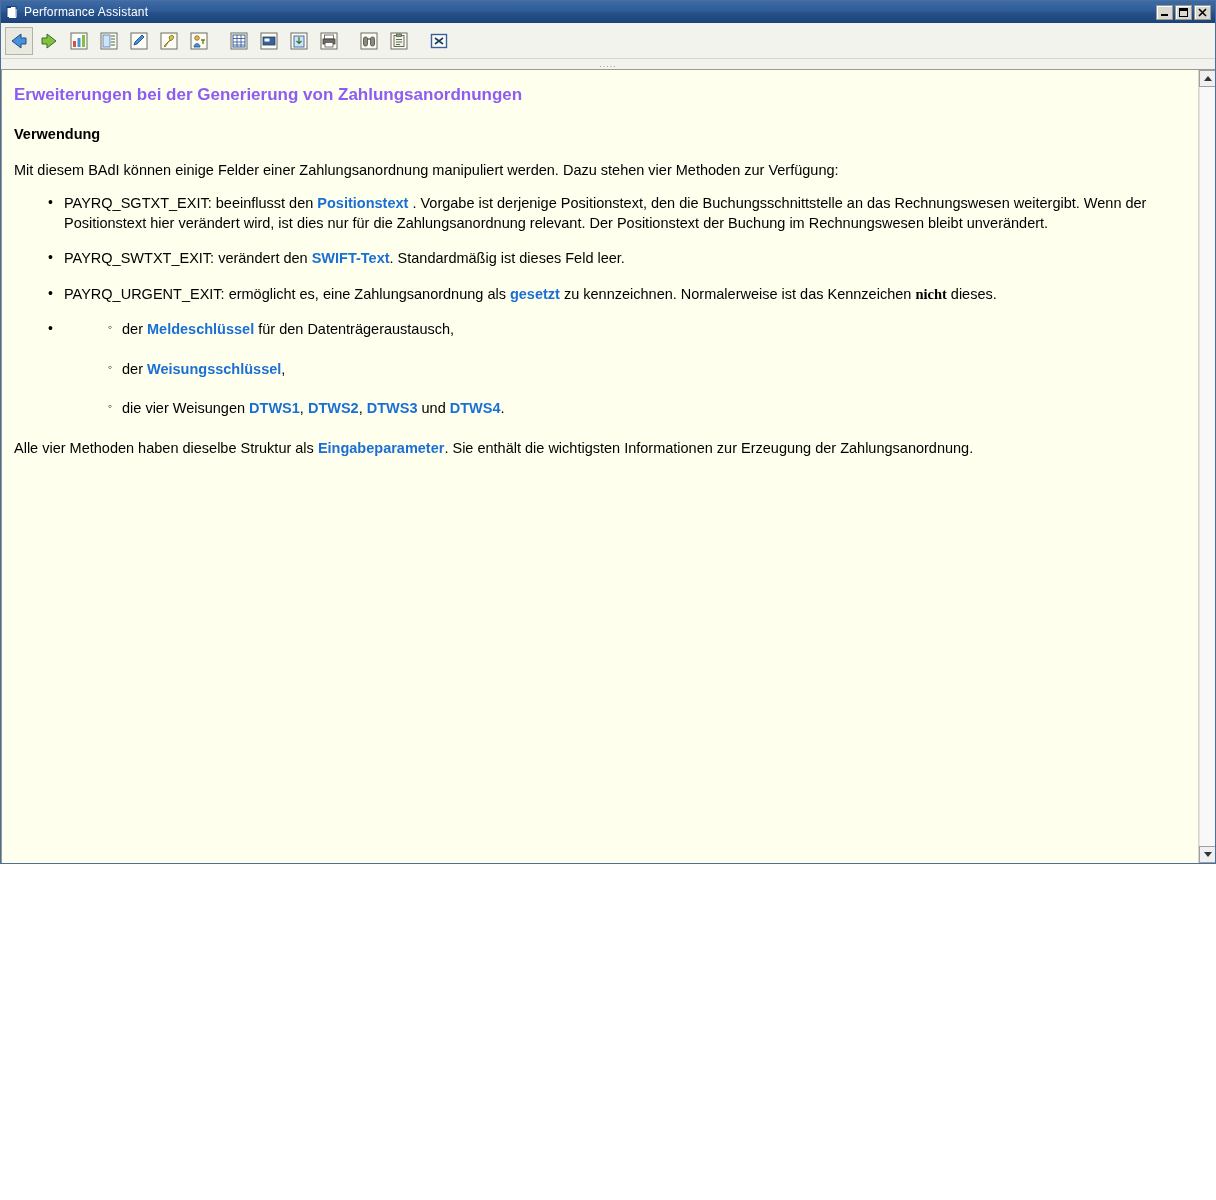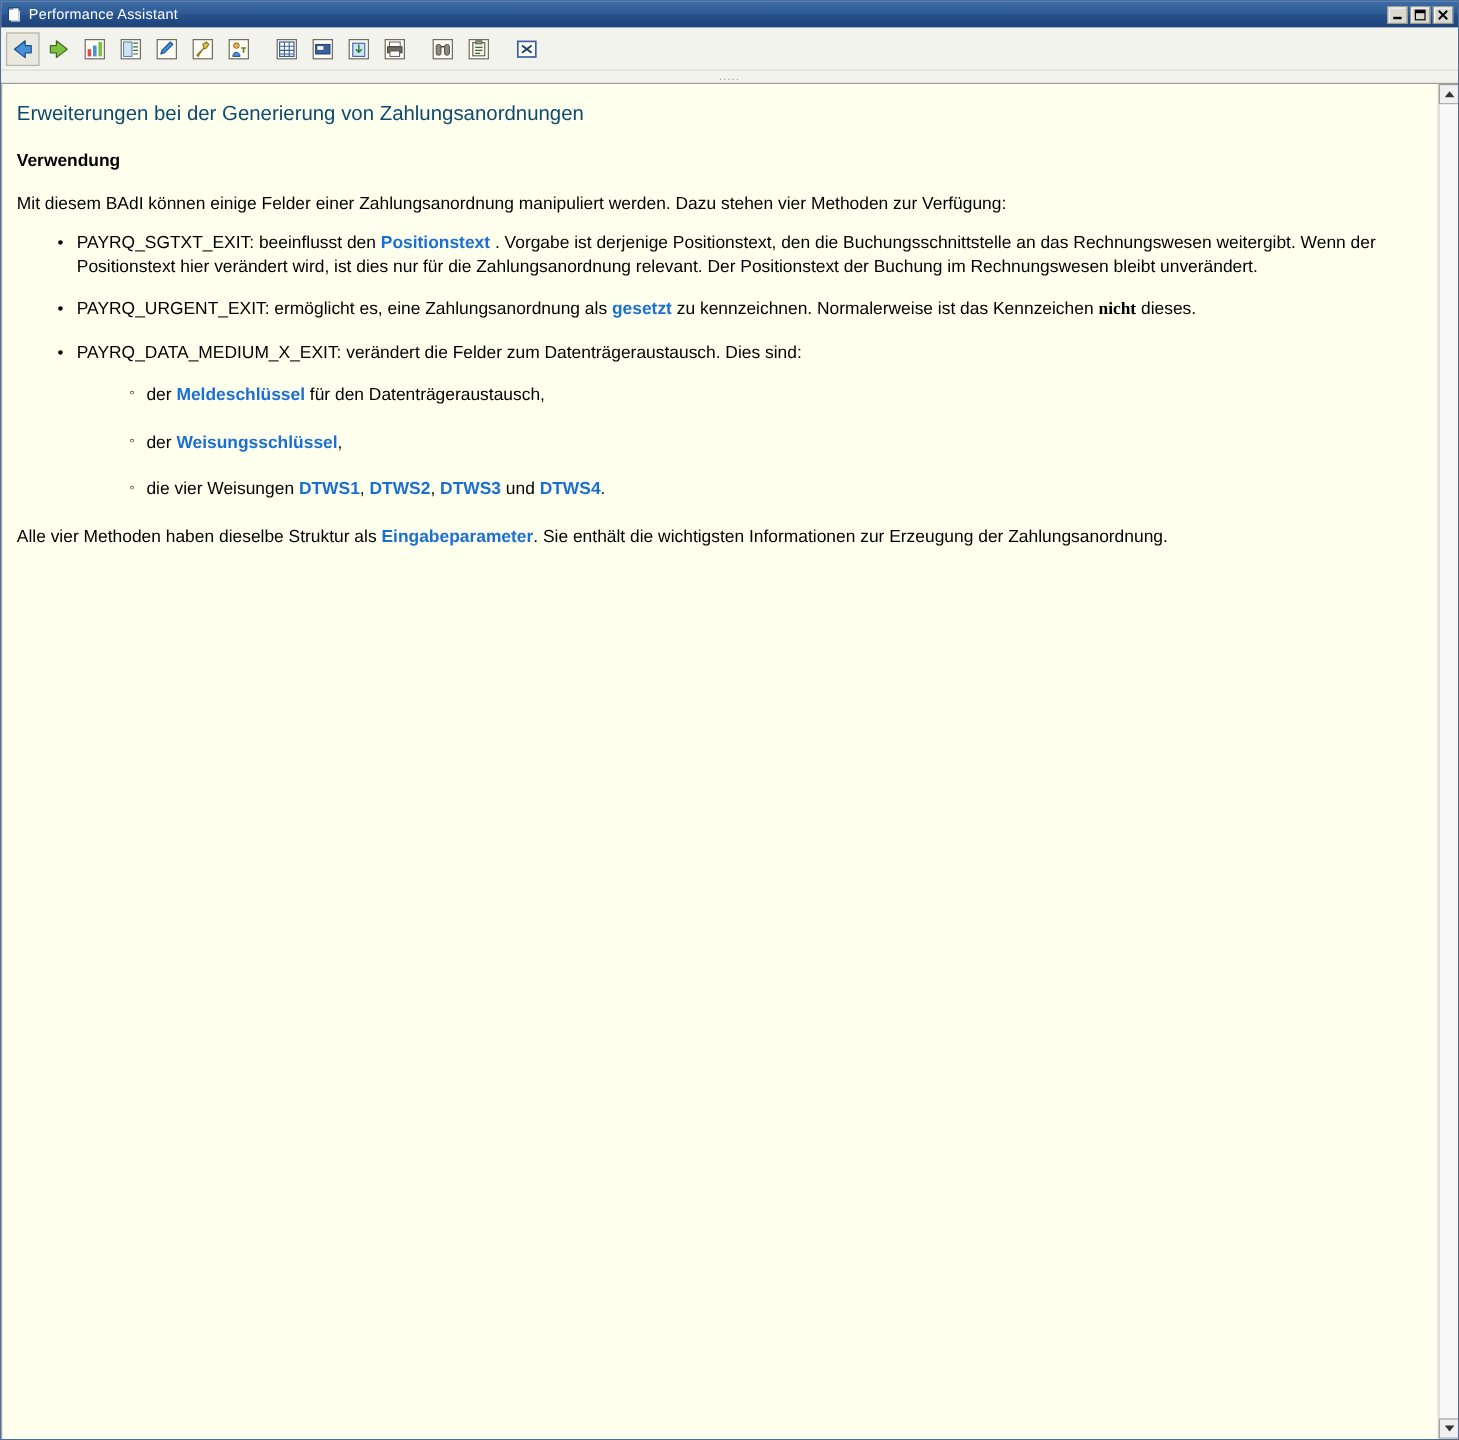--- a/index.html
+++ b/index.html
@@ -10,21 +10,21 @@
   body {
     width: 1216px;
     height: 1200px;
     font-family: "Liberation Sans", sans-serif;
     overflow: hidden;
   }
   .window {
     position: absolute;
     left: 0; top: 0;
     width: 1216px;
-    height: 1200px;
+    height: 864px;
     box-sizing: border-box;
     border: 1px solid #4a6f9e;
     background: #f3f3ee;
     display: flex;
     flex-direction: column;
   }
   
   .titlebar {
     height: 22px;
     min-height: 22px;
@@ -134,23 +134,23 @@
     flex: 1;
     background: #ffffee;
     padding: 14px 18px 10px 12px;
     box-sizing: border-box;
     overflow: hidden;
     color: #000000;
     font-size: 14.5px;
     line-height: 1.35;
   }
   h1.doc-title {
-    color: #0c4a6e;
+    color: #8b5cf6;
     font-size: 17px;
-    font-weight: normal;
+    font-weight: bold;
     margin: 0 0 18px 0;
   }
   h2.doc-sub {
     color: #000000;
     font-size: 14.5px;
     font-weight: bold;
     margin: 0 0 16px 0;
   }
   p.doc-para {
     margin: 0 0 14px 0;
@@ -385,24 +385,26 @@
     <div class="doc">
       <h1 class="doc-title">Erweiterungen bei der Generierung von Zahlungsanordnungen</h1>
       <h2 class="doc-sub">Verwendung</h2>
       <p class="doc-para">Mit diesem BAdI können einige Felder einer Zahlungsanordnung manipuliert werden. Dazu stehen vier Methoden zur Verfügung:</p>
 
       <ul class="lvl1">
         <li>
           <span><span>PAYRQ_SGTXT_EXIT: beeinflusst den </span><span class="lnk">Positionstext</span><span> . Vorgabe ist derjenige Positionstext, den die Buchungsschnittstelle an das Rechnungswesen weitergibt. Wenn der Positionstext hier verändert wird, ist dies nur für die Zahlungsanordnung relevant. Der Positionstext der Buchung im Rechnungswesen bleibt unverändert.</span></span>
         </li>
         <li>
+          <span><span>PAYRQ_SWTXT_EXIT: verändert den </span><span class="lnk">SWIFT-Text</span><span>. Standardmäßig ist dieses Feld leer.</span></span>
+        </li>
+        <li>
           <span><span>PAYRQ_URGENT_EXIT: ermöglicht es, eine Zahlungsanordnung als </span><span class="lnk">gesetzt</span><span> zu kennzeichnen. Normalerweise ist das Kennzeichen </span><span class="bold">nicht</span><span> dieses.</span></span>
         </li>
         <li>
-          <span><span>PAYRQ_DATA_MEDIUM_X_EXIT: verändert die Felder zum Datenträgeraustausch. Dies sind:</span></span>
           <ul class="lvl2">
             <li>
               <span><span>der </span><span class="lnk">Meldeschlüssel</span><span> für den Datenträgeraustausch,</span></span>
             </li>
             <li>
               <span><span>der </span><span class="lnk">Weisungsschlüssel</span><span>,</span></span>
             </li>
             <li>
               <span><span>die vier Weisungen </span><span class="lnk">DTWS1</span><span>, </span><span class="lnk">DTWS2</span><span>, </span><span class="lnk">DTWS3</span><span> und </span><span class="lnk">DTWS4</span><span>.</span></span>
             </li>

